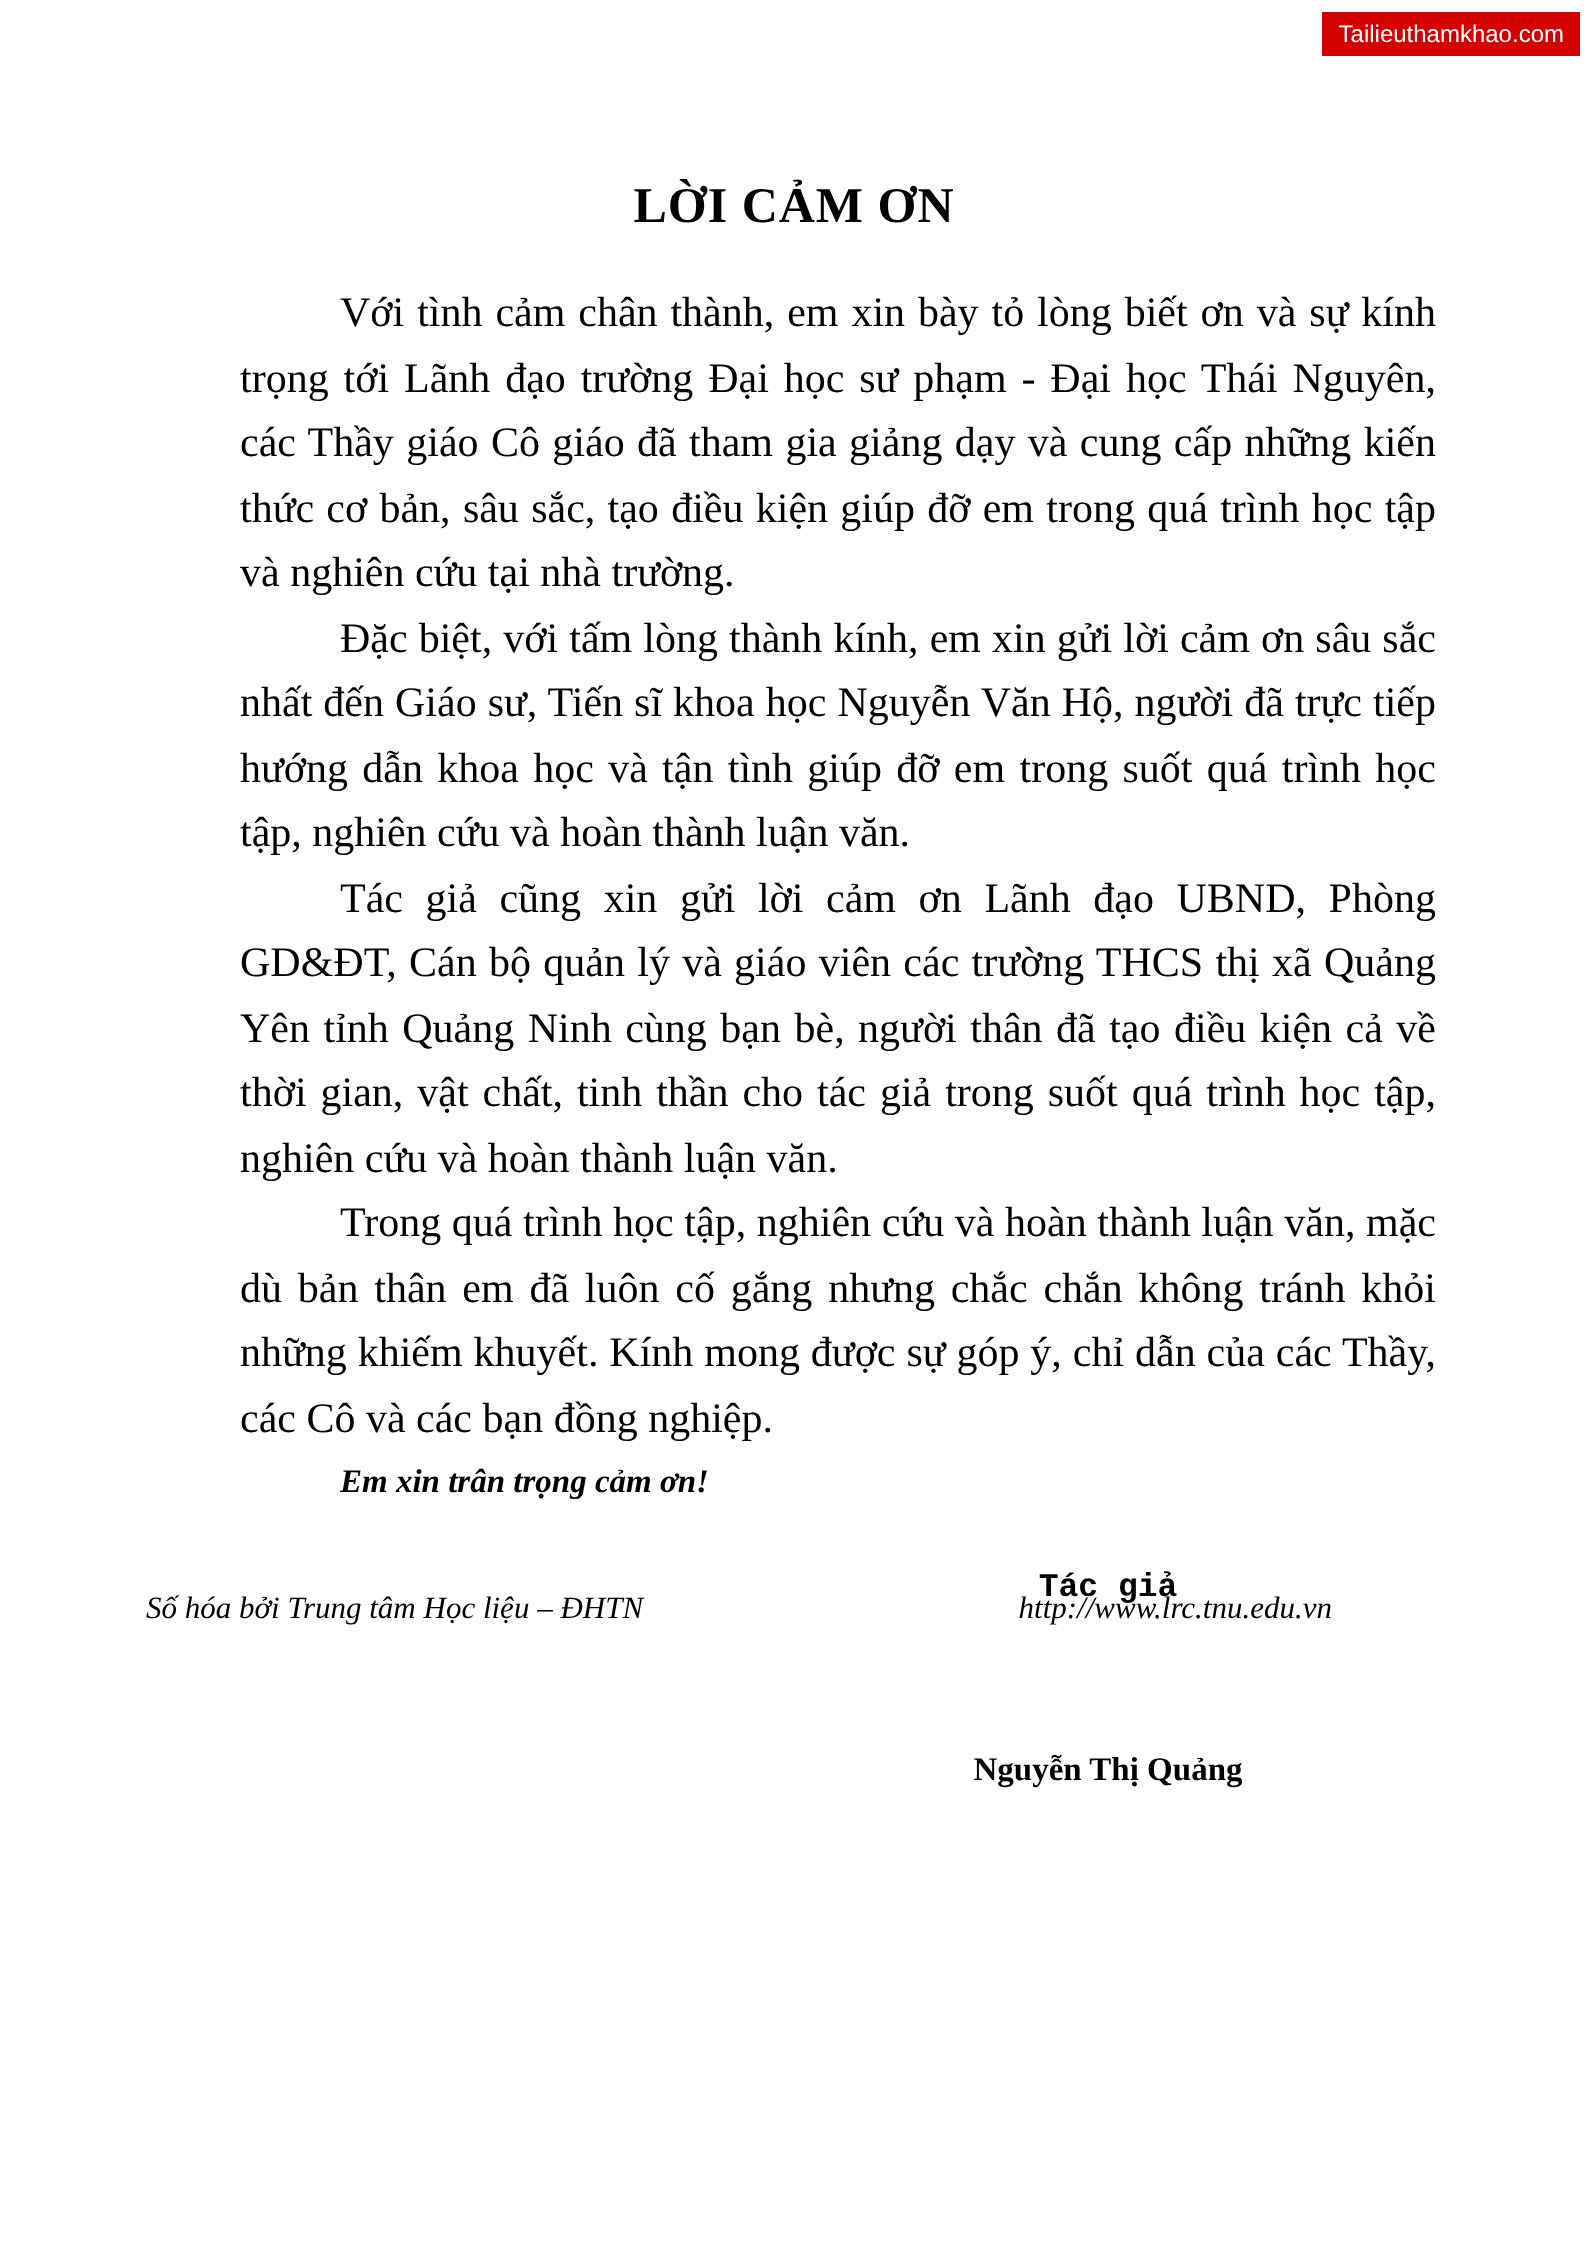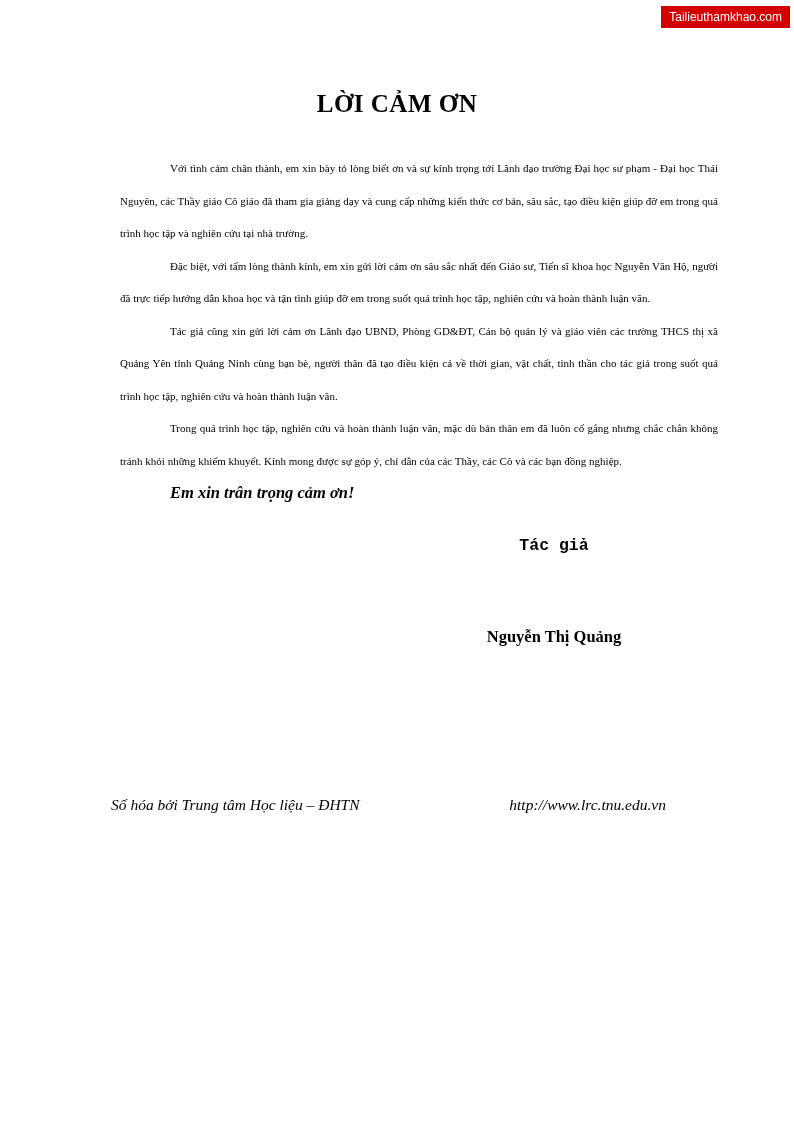--- a/index.html
+++ b/index.html
@@ -30,22 +30,22 @@
     cursor: pointer;
   }
   .doc-title {
     margin-top: 90px;
     text-align: center;
     font-size: 25px;
     font-weight: bold;
     letter-spacing: 0.5px;
   }
   .doc-body {
-    margin: 34px 76px 0 120px; 
-    font-size: 11px;
+    margin: 22px 76px 0 120px; 
+    font-size: 21px;
     line-height: 32.5px;
     text-align: justify;
   }
   .doc-body p {
     margin: 0;
     text-indent: 50px;
   }
   .closing-line {
     margin: 0 76px 0 120px;
     font-size: 16.5px;
@@ -70,21 +70,21 @@
   .signature-name {
     margin: 0;
   }
   .page-footer {
     position: absolute;
     left: 0;
     right: 0;
     bottom: 82px;
     display: flex;
     justify-content: space-between;
-    padding-left: 111px;
+    padding-left: 73px;
     padding-right: 128px;
     font-style: italic;
     font-size: 15.5px;
   }
 </style>
 </head>
 <body>
 
 <div class="page">
 

